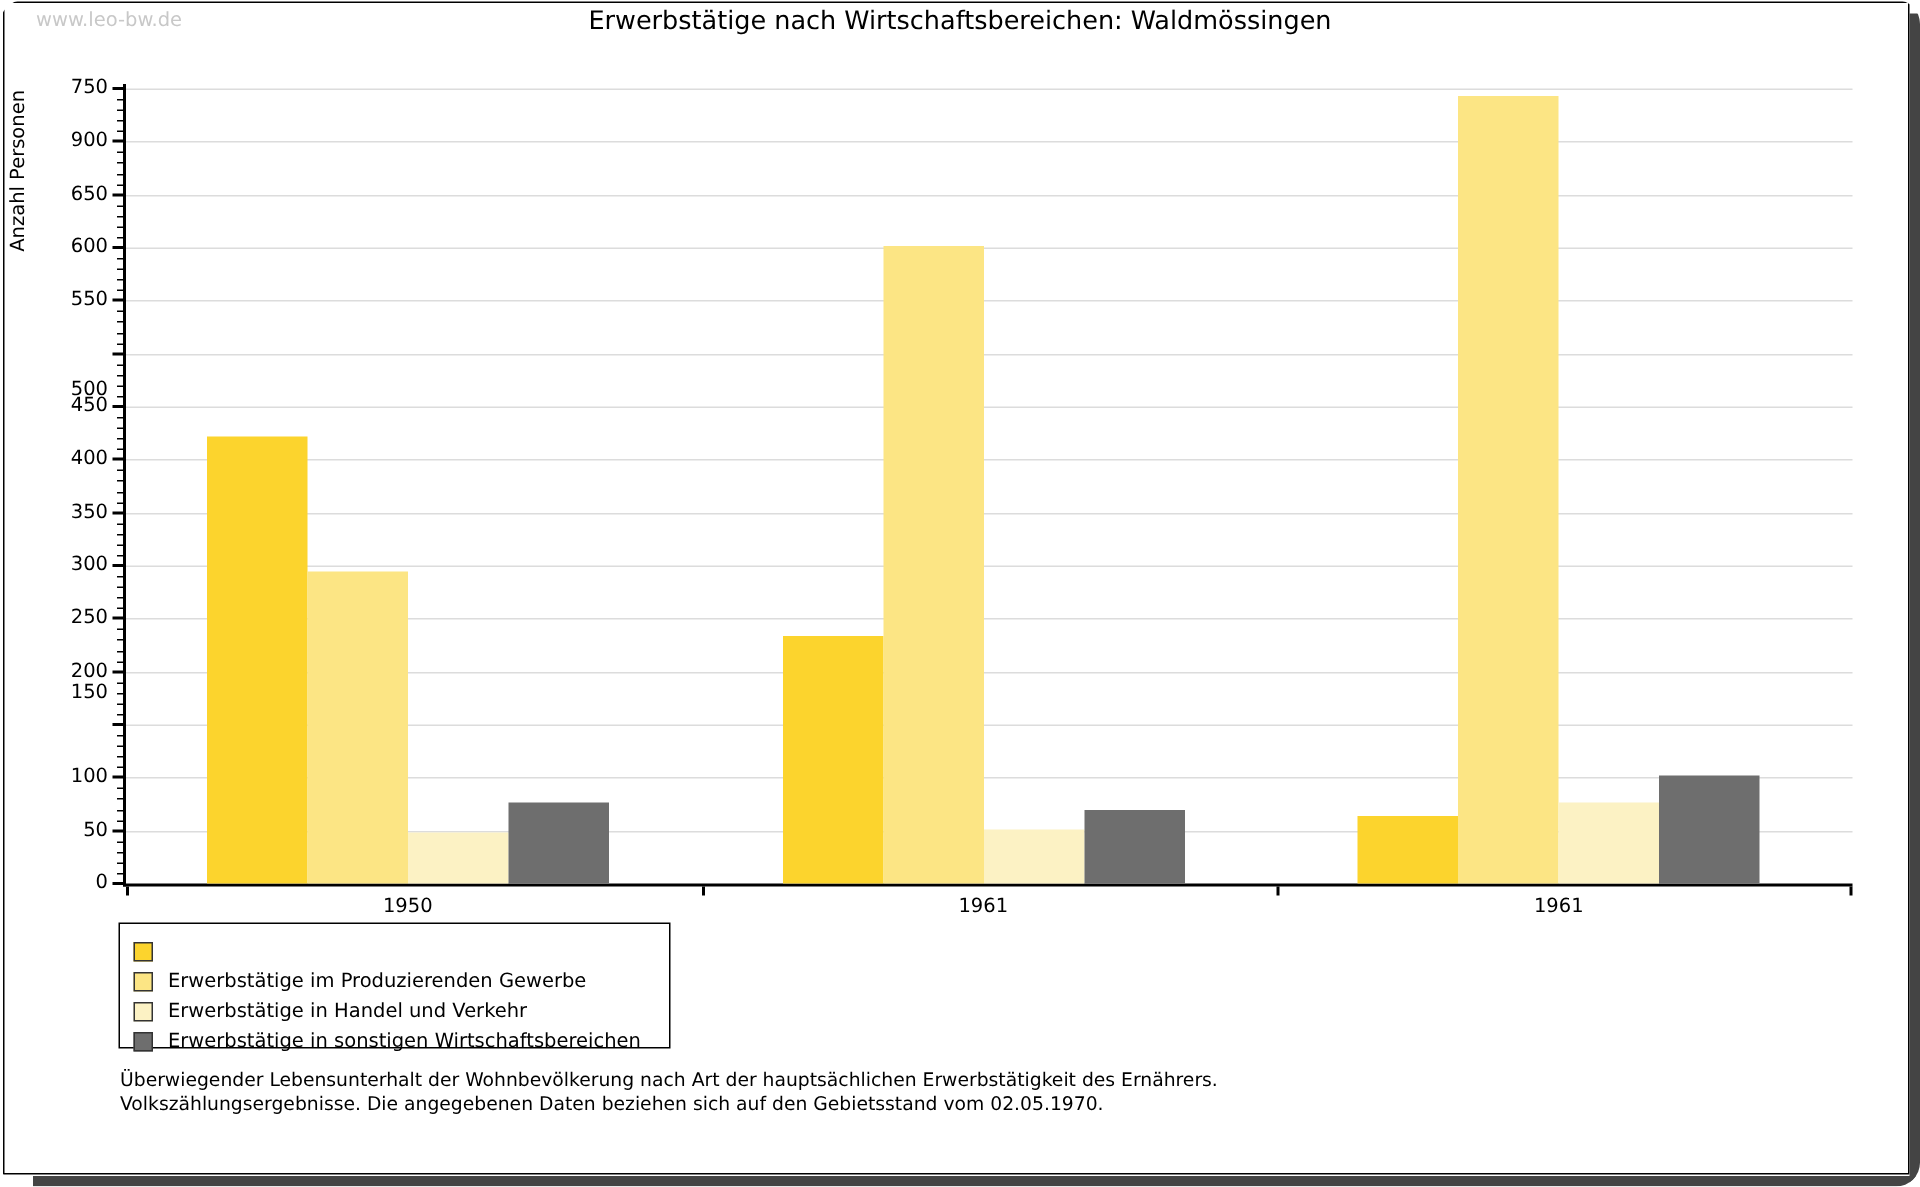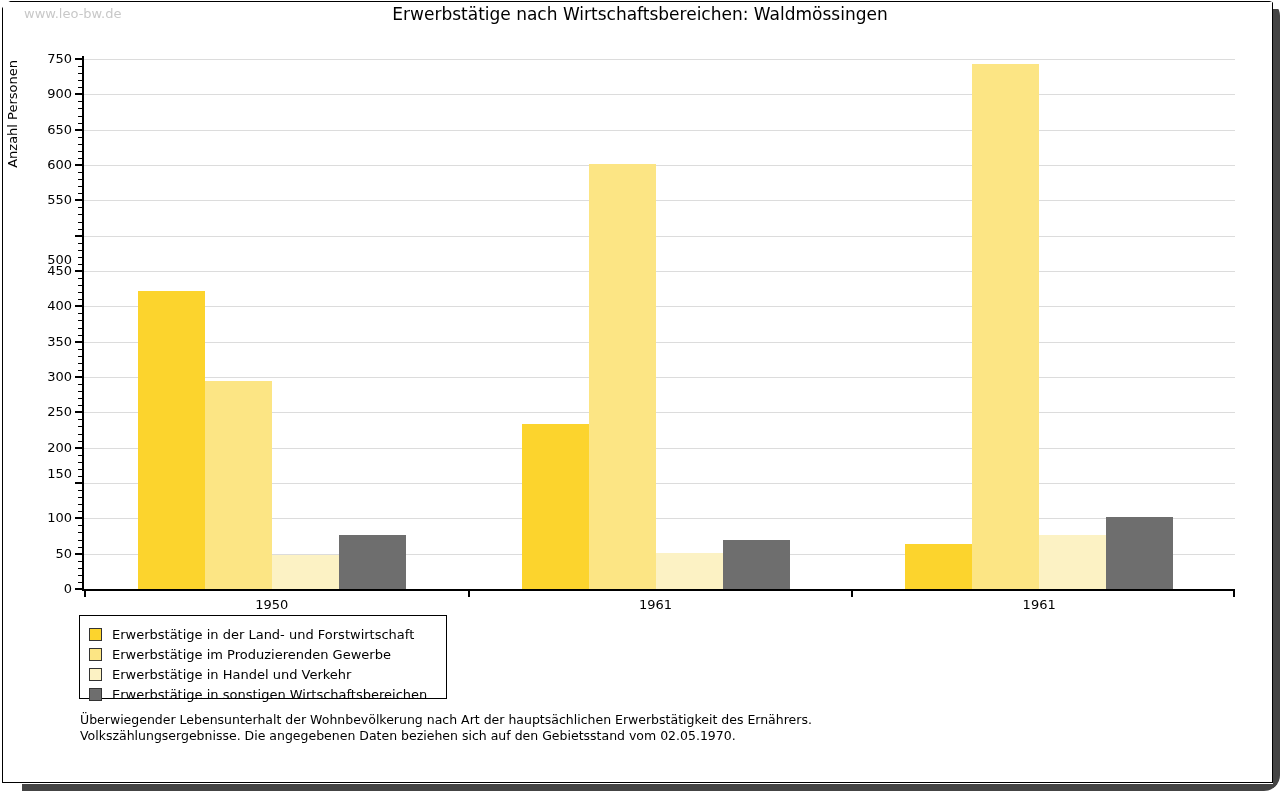--- a/index.html
+++ b/index.html
@@ -90,21 +90,21 @@
       <div class="tick-minor" style="top: 483.533px;"></div>
       <div class="tick-minor" style="top: 476.467px;"></div>
       <div class="tick-minor" style="top: 469.4px;"></div>
       <div class="tick-major" style="top: 461.333px;"></div>
       <div class="ytick-label" style="top: 454.333px;">100</div>
       <div class="tick-minor" style="top: 455.267px;"></div>
       <div class="tick-minor" style="top: 448.2px;"></div>
       <div class="tick-minor" style="top: 441.133px;"></div>
       <div class="tick-minor" style="top: 434.067px;"></div>
       <div class="tick-major" style="top: 426px;"></div>
-      <div class="ytick-label" style="top: 410px;">150</div>
+      <div class="ytick-label" style="top: 398px;">150</div>
       <div class="tick-minor" style="top: 419.933px;"></div>
       <div class="tick-minor" style="top: 412.867px;"></div>
       <div class="tick-minor" style="top: 405.8px;"></div>
       <div class="tick-minor" style="top: 398.733px;"></div>
       <div class="tick-major" style="top: 390.667px;"></div>
       <div class="ytick-label" style="top: 383.667px;">200</div>
       <div class="tick-minor" style="top: 384.6px;"></div>
       <div class="tick-minor" style="top: 377.533px;"></div>
       <div class="tick-minor" style="top: 370.467px;"></div>
       <div class="tick-minor" style="top: 363.4px;"></div>
@@ -187,21 +187,20 @@
       <div class="xcat-label" style="left: 955.167px;">1961</div>
       <div class="bar" style="left: 821.167px; width: 67px; height: 44.52px; background: rgb(252, 212, 45);"></div>
       <div class="bar" style="left: 888.167px; width: 67px; height: 525.053px; background: rgb(252, 229, 132);"></div>
       <div class="bar" style="left: 955.167px; width: 67px; height: 54.4133px; background: rgb(252, 242, 196);"></div>
       <div class="bar" style="left: 1022.17px; width: 67px; height: 72.08px; background: rgb(110, 110, 110);"></div>
     </div>
 
   <div class="legend">
     <div class="legend-row">
       <span class="legend-swatch" style="background: rgb(252, 212, 45);"></span>
-      <span class="legend-label">Erwerbstätige in der Land- und Forstwirtschaft</span>
     </div>
     <div class="legend-row">
       <span class="legend-swatch" style="background: rgb(252, 229, 132);"></span>
       <span class="legend-label">Erwerbstätige im Produzierenden Gewerbe</span>
     </div>
     <div class="legend-row">
       <span class="legend-swatch" style="background: rgb(252, 242, 196);"></span>
       <span class="legend-label">Erwerbstätige in Handel und Verkehr</span>
     </div>
     <div class="legend-row">

